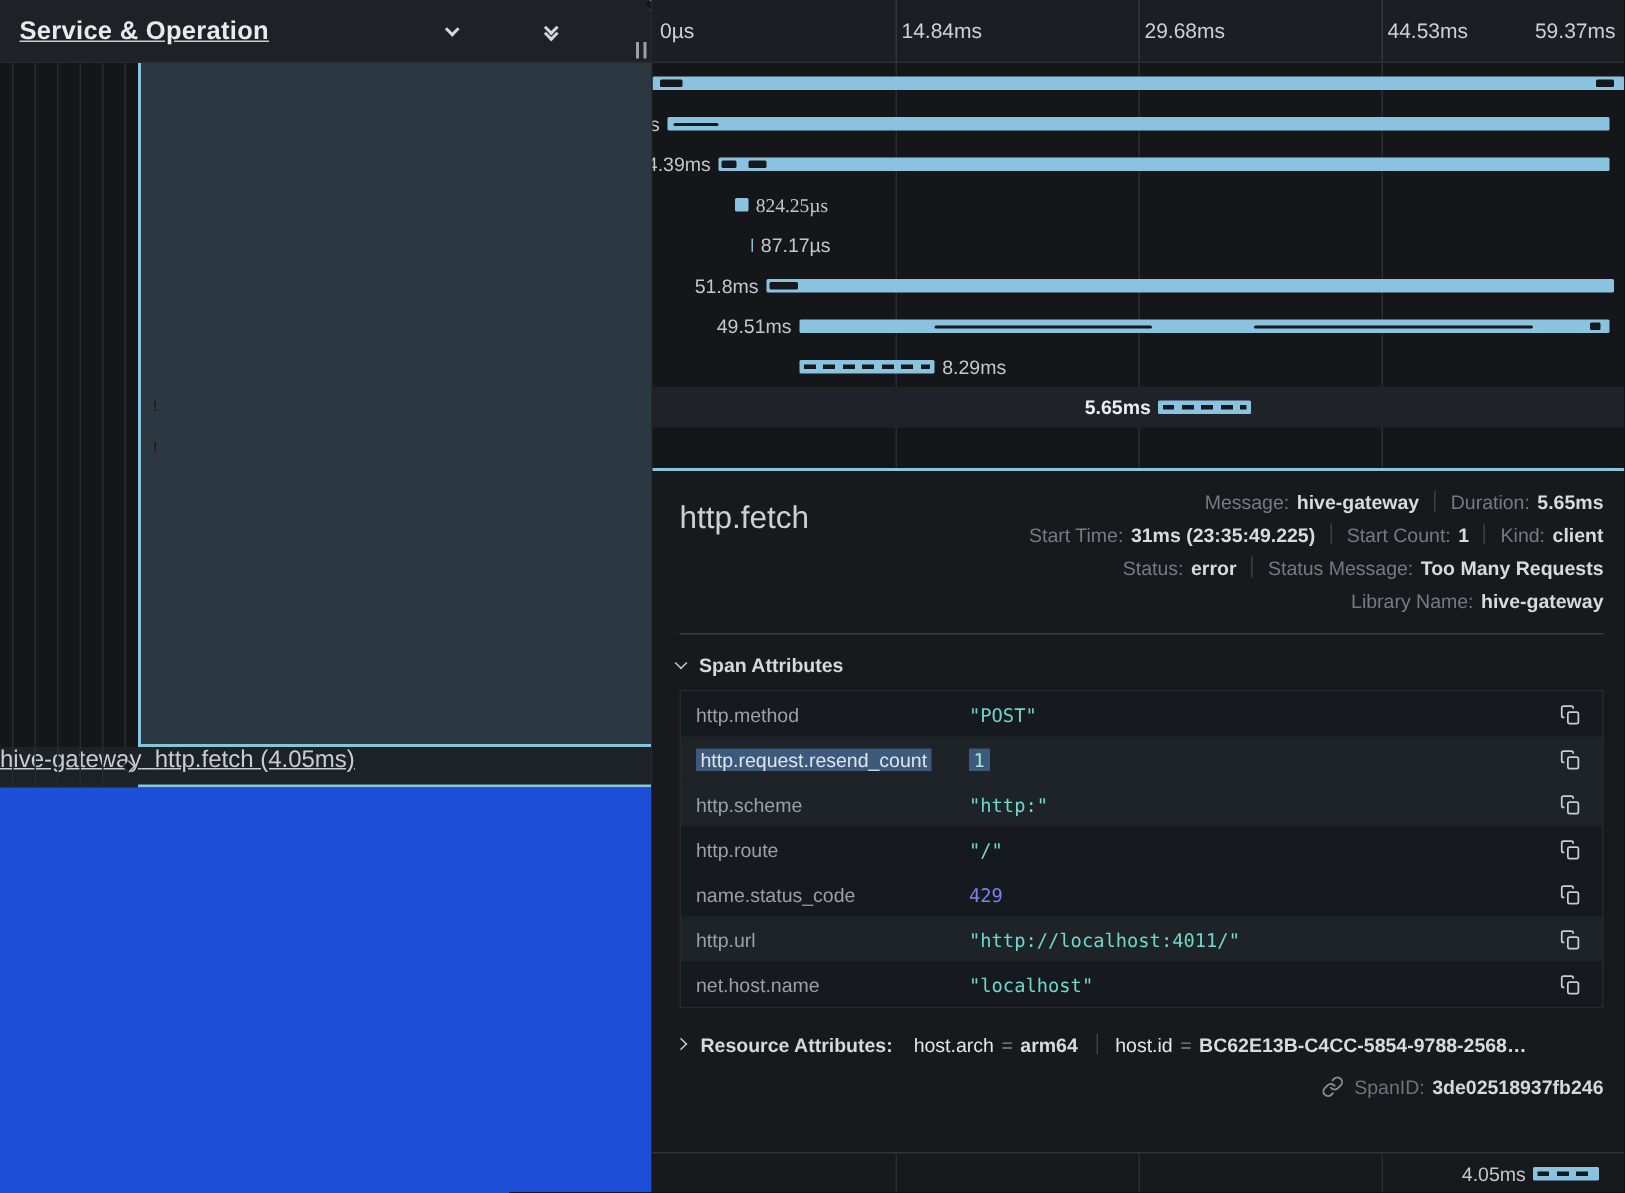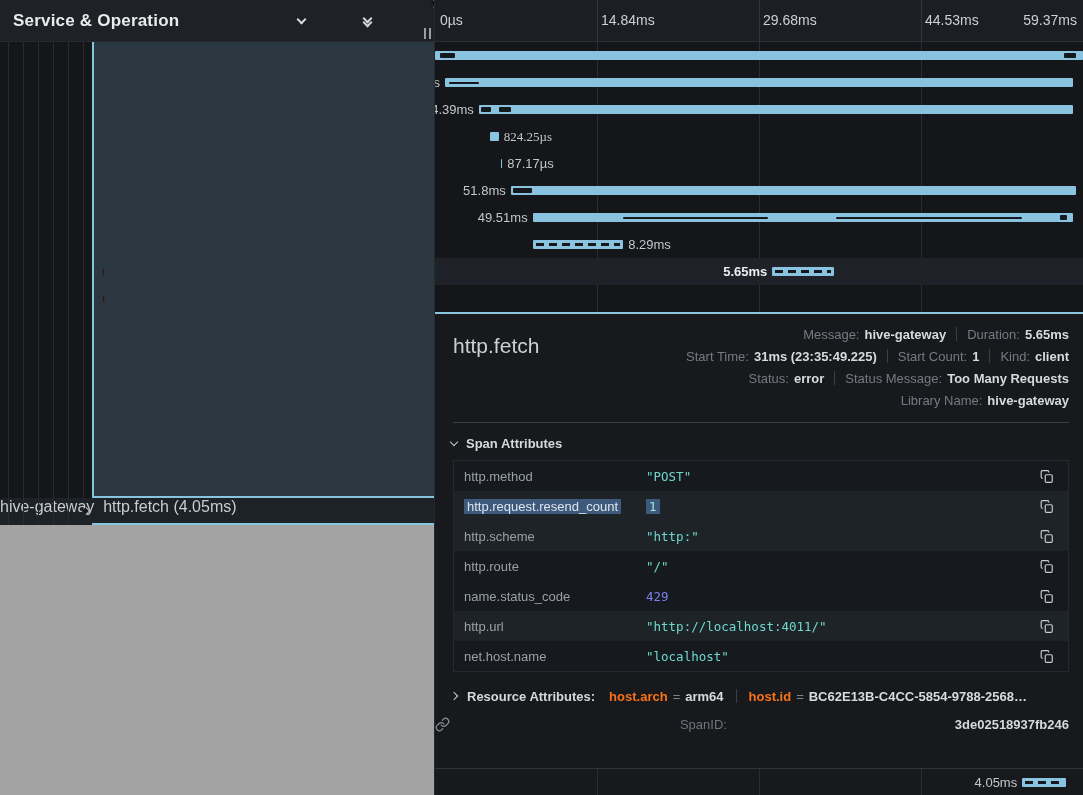--- a/index.html
+++ b/index.html
@@ -2,21 +2,21 @@
 <html><head>
 <meta charset="utf-8">
 <style>
   * { margin:0; padding:0; box-sizing:border-box; }
   html,body { background:#0e1013; }
   .app{
     position:relative; width:1083px; height:795px; overflow:hidden;
     background:#141619; font-family:"Liberation Sans", sans-serif; color:#c9ccd1;
   }
   
-  .left{ position:absolute; left:0; top:0; width:434px; height:795px; background:#a3a3a3; }
+  .left{ position:absolute; left:0; top:0; width:434px; height:795px; background:#1d4ed8;text-decoration:underline; }
   .left-header{
     position:relative; height:42px; background:#1e2126; display:flex; align-items:center;
     padding:0 12px 0 13px; border-bottom:1px solid #26292e;
   }
   .left-title{ font-size:17px; font-weight:700; color:#e9eaec; letter-spacing:.2px; }
   .lh-icons{ margin-left:auto; display:flex; align-items:center; gap:17px; color:#d3d6da; padding-right:14px;}
   .lh-btn{ display:inline-flex; align-items:center; justify-content:center; width:16px; height:16px; cursor:pointer;}
   .ch{ display:inline-block; width:7px; height:7px; border-right:2px solid currentColor; border-bottom:2px solid currentColor; }
   .ch.down{ transform:rotate(45deg); margin-top:-3px;}
   .ch.right{ transform:rotate(-45deg); }
@@ -90,24 +90,24 @@
   .akey .hl, .aval .hl{ background:#3d5a7d; padding:1px 3px; border-radius:2px; }
   .akey .hl{ color:#dfe5ec; }
   .aval{ flex:1; font-family:"DejaVu Sans Mono", monospace; font-size:12.5px; color:#6fd8cd; white-space:nowrap; overflow:hidden;}
   .aval.num{ color:#7b82f0; }
   .aval .hl{ color:#9fe8df; }
   .copy-btn{ flex:none; background:none; border:none; padding:0 14px 0 8px; cursor:pointer; display:flex; align-items:center;}
   .resource{ display:flex; align-items:center; margin:13px 14px 0 16px; height:22px; white-space:nowrap; overflow:hidden;}
   .resource .tchr{ flex:none; width:6px; height:6px; border-right:1.5px solid #c6cad0; border-bottom:1.5px solid #c6cad0; transform:rotate(-45deg); margin-right:10px;}
   .res-title{ font-size:13px; font-weight:700; color:#d6d8da; margin-right:14px;}
   .res-item{ display:flex; align-items:center; font-size:13px;}
-  .res-key{ color:#f97316;font-weight:bold; } .res-eq{ color:#7e838b; margin:0 5px; }
+  .res-key{ color:#e5e5e5; } .res-eq{ color:#7e838b; margin:0 5px; }
   .res-val{ color:#d8dadd; font-weight:700; }
   .res-div{ width:1px; height:14px; background:#3c4046; margin:0 12px; }
-  .spanid-row{ display:flex; align-items:center; justify-content:space-between; margin:7px 14px 0 0; height:20px;}
+  .spanid-row{ display:flex; align-items:center; justify-content:flex-end; margin:7px 14px 0 0; height:20px;}
   .spanid-label{ color:#6f747c; font-size:13px; margin:0 5px 0 7px;}
   .spanid-value{ color:#d6d8db; font-size:13px; font-weight:600; }
 </style>
 </head>
 <body>
 
 <div class="app">
 
   <div class="left">
     <div class="left-header">

